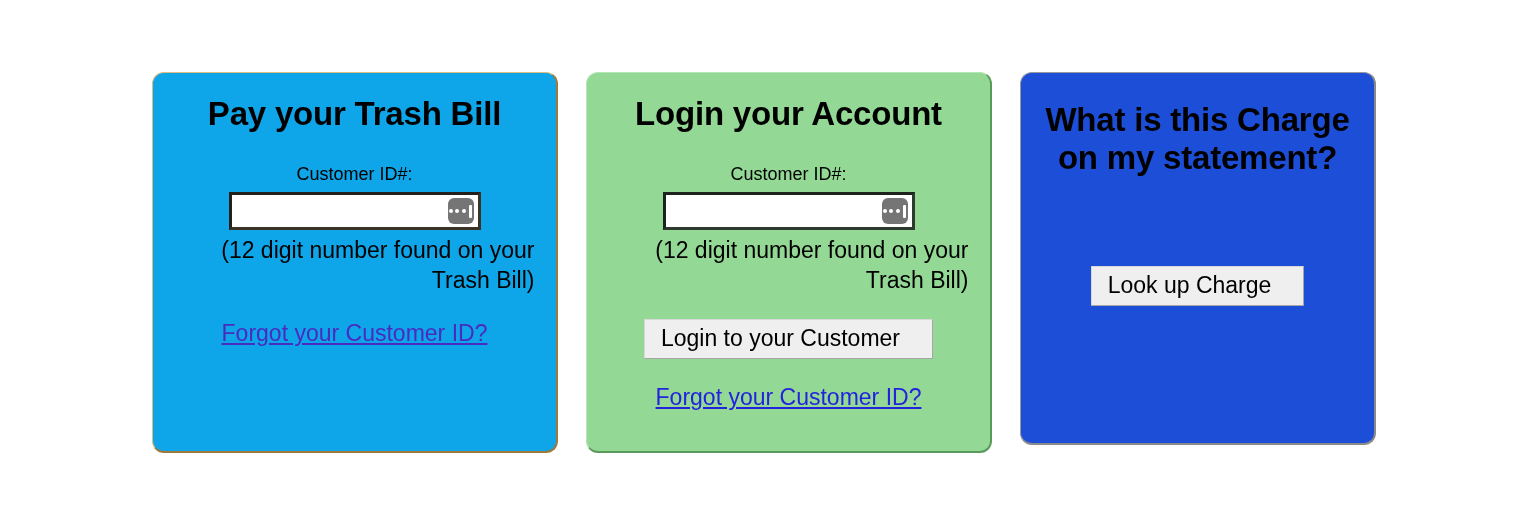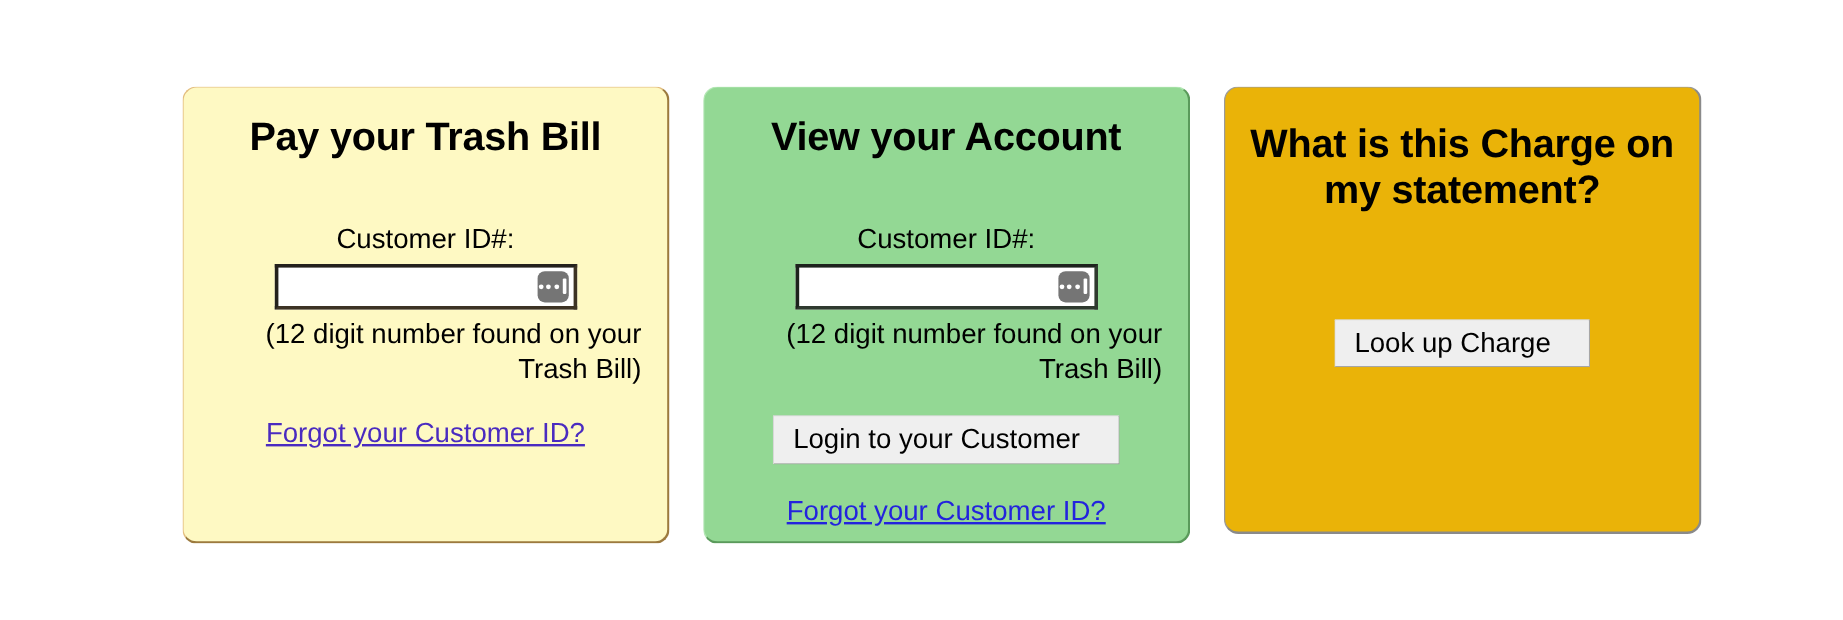--- a/index.html
+++ b/index.html
@@ -29,64 +29,64 @@
     position: relative;
     box-sizing: border-box;
     border-radius: 12px;
     text-align: center;
     padding: 10px 14px 14px 14px;
   }
 
   .panel-pay {
     width: 406px;
     height: 381px;
-    background: #fef9c3;
+    background: #0ea5e9;
     border-right: 2px solid #9c7a3e;
     border-bottom: 2px solid #9c7a3e;
     border-top: 1px solid #e3bd7e;
     border-left: 1px solid #e3bd7e;
   }
 
   .panel-view {
     width: 406px;
     height: 381px;
     background: #93d894;
     border-right: 2px solid #5a9a5b;
     border-bottom: 2px solid #5a9a5b;
     border-top: 1px solid #b2e6b3;
     border-left: 1px solid #b2e6b3;
   }
 
   .panel-charge {
-    width: 398px;
+    width: 356px;
     height: 373px;
-    background: #eab308;
+    background: #1d4ed8;
     border-right: 2px solid #8a8a8a;
     border-bottom: 2px solid #8a8a8a;
     border-top: 1px solid #9a9a9a;
     border-left: 1px solid #9a9a9a;
   }
 
   .panel-title {
     font-size: 33px;
     font-weight: bold;
     color: #000000;
     line-height: 1.16;
     margin: 12px 0 0 0;
     letter-spacing: -0.2px;
   }
   .panel-charge .panel-title {
     margin-top: 18px;
     font-size: 33px;
   }
 
   .field-label {
-    font-size: 23px;
-    color: #000000;
-    margin-top: 54px;
+    font-size: 18px;
+    color: #000000;
+    margin-top: 32px;
     margin-bottom: 7px;
     line-height: 1.1;
   }
 
   .input-wrap {
     position: relative;
     display: inline-block;
     width: 252px;
   }
 
@@ -195,21 +195,21 @@
           <i></i>
           <i></i>
           <span class="bar"></span>
       </span>
     </div>
     <div class="hint">(12 digit number found on your Trash Bill)</div>
     <a class="link" href="#">Forgot your Customer ID?</a>
   </div>
 
   <div class="panel panel-view">
-    <div class="panel-title">View your Account</div>
+    <div class="panel-title">Login your Account</div>
     <div class="field-label">Customer ID#:</div>
     <div class="input-wrap">
       <input class="text-input" type="text" placeholder="" style="">
       <span class="autofill-icon">
         <i></i>
           <i></i>
           <i></i>
           <span class="bar"></span>
       </span>
     </div>

